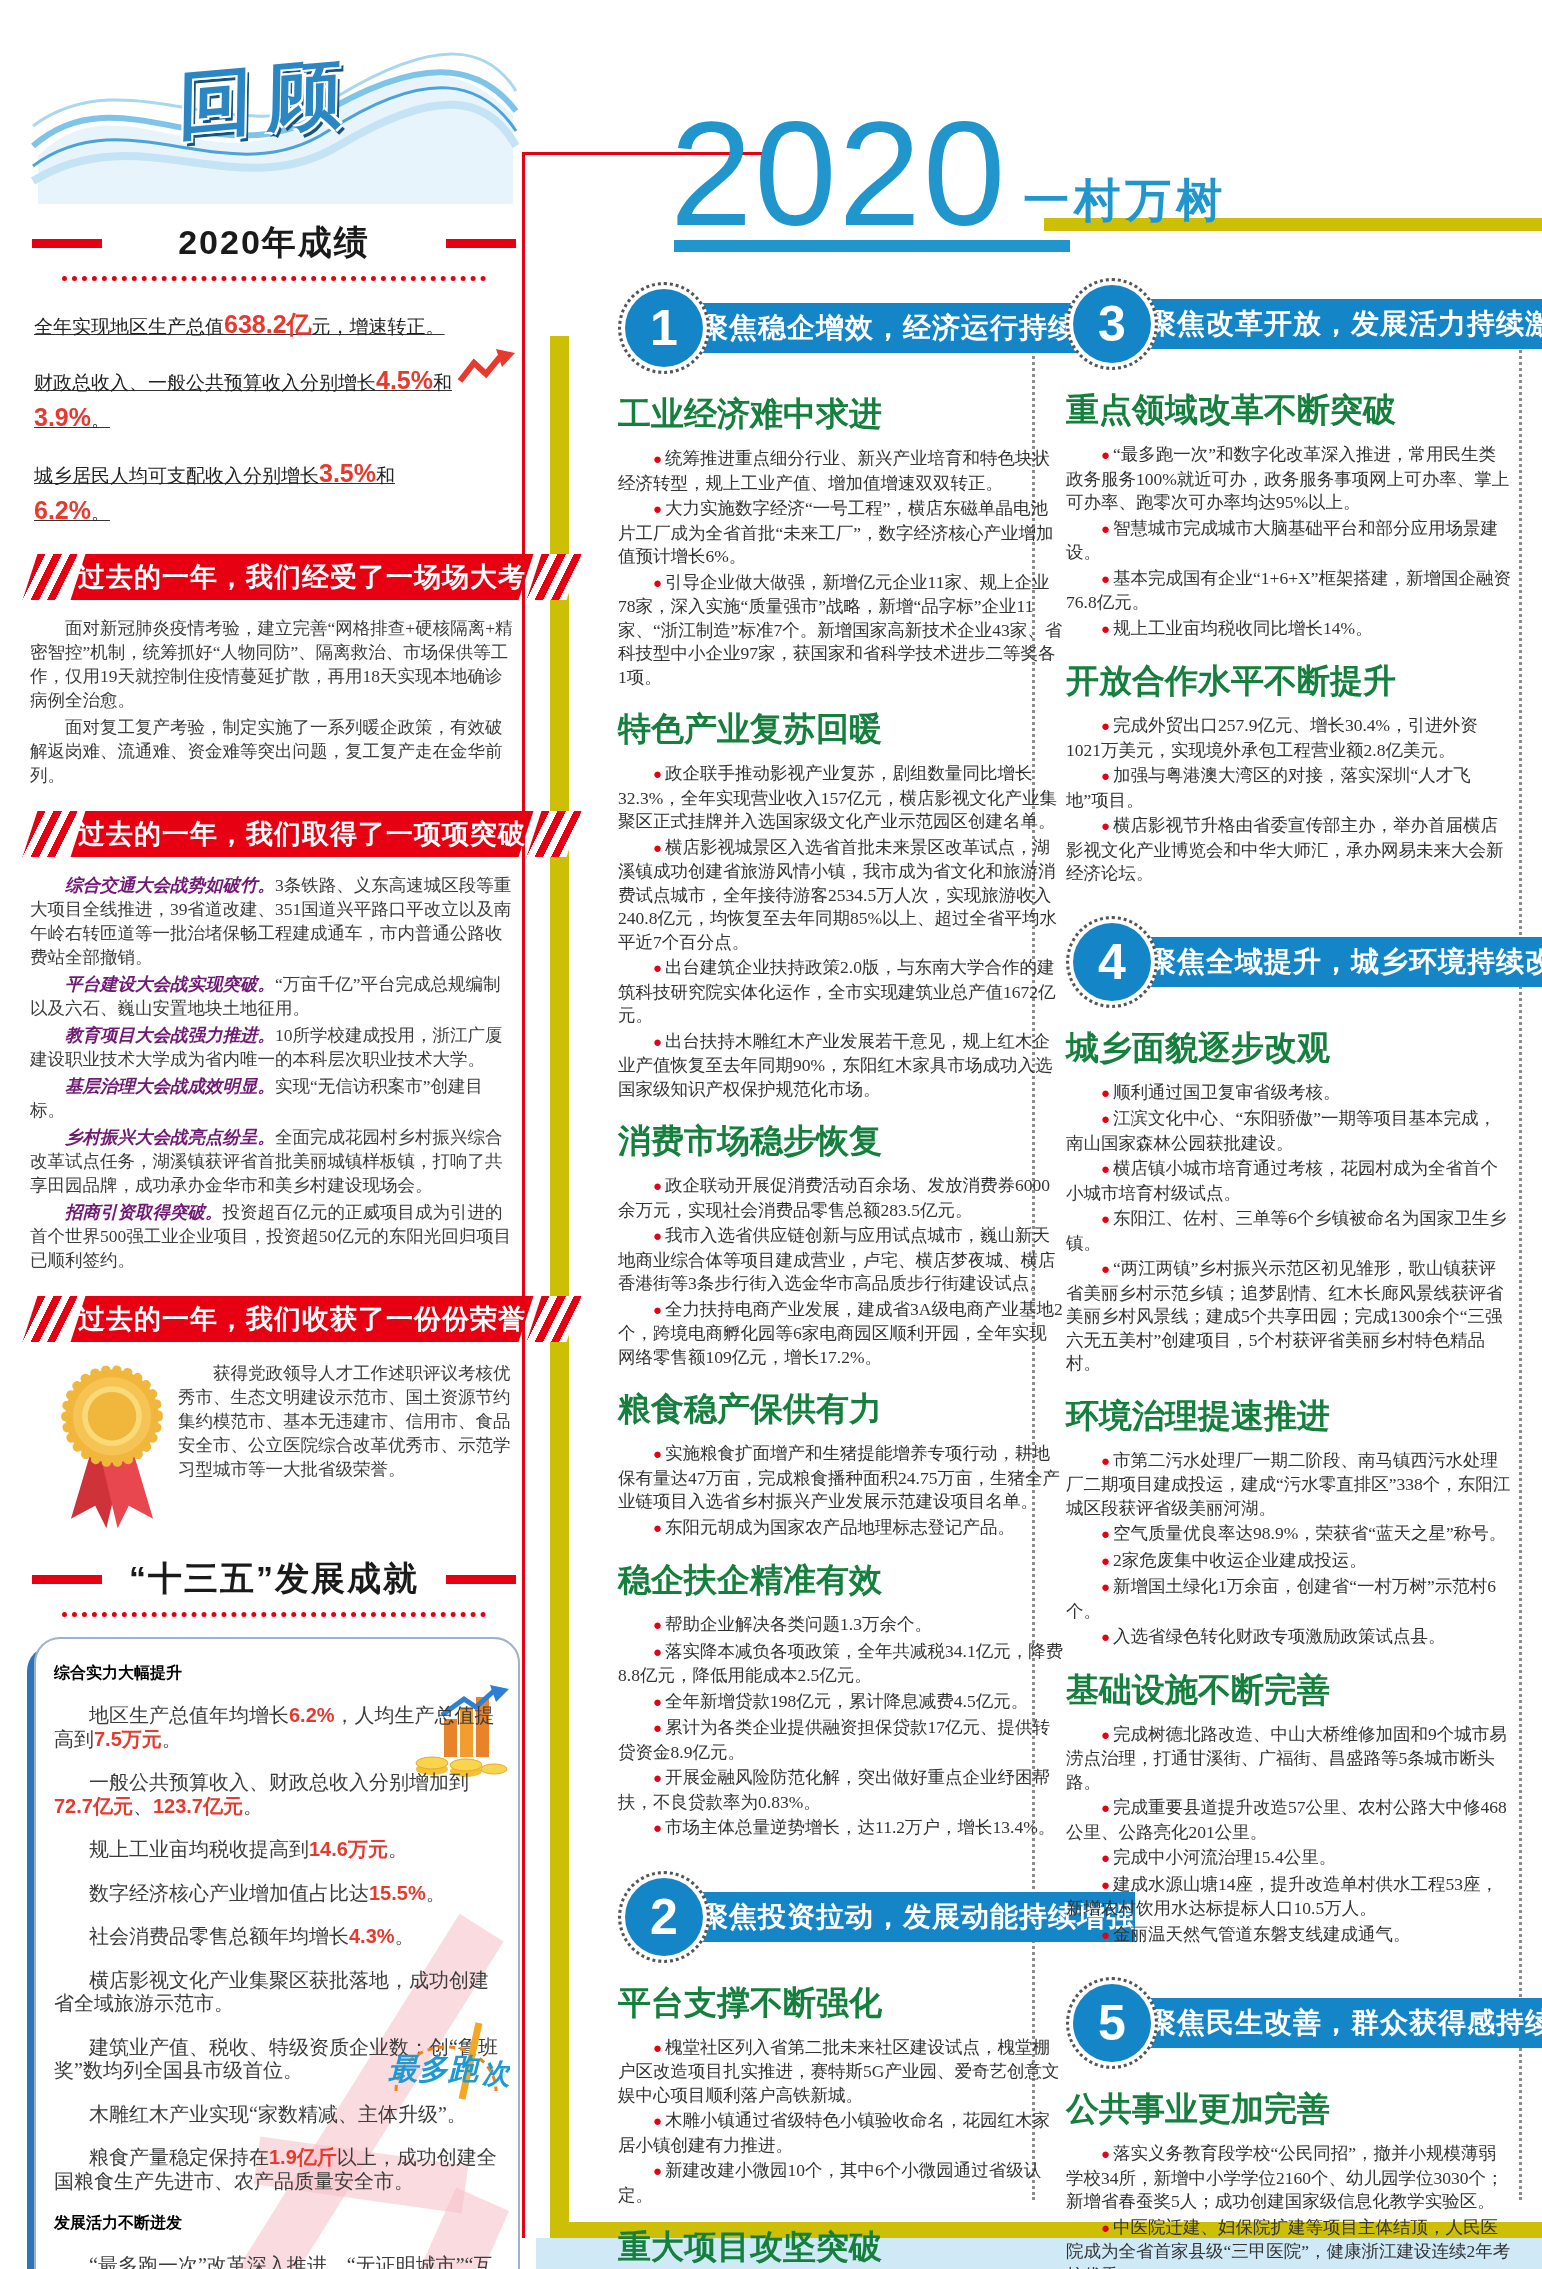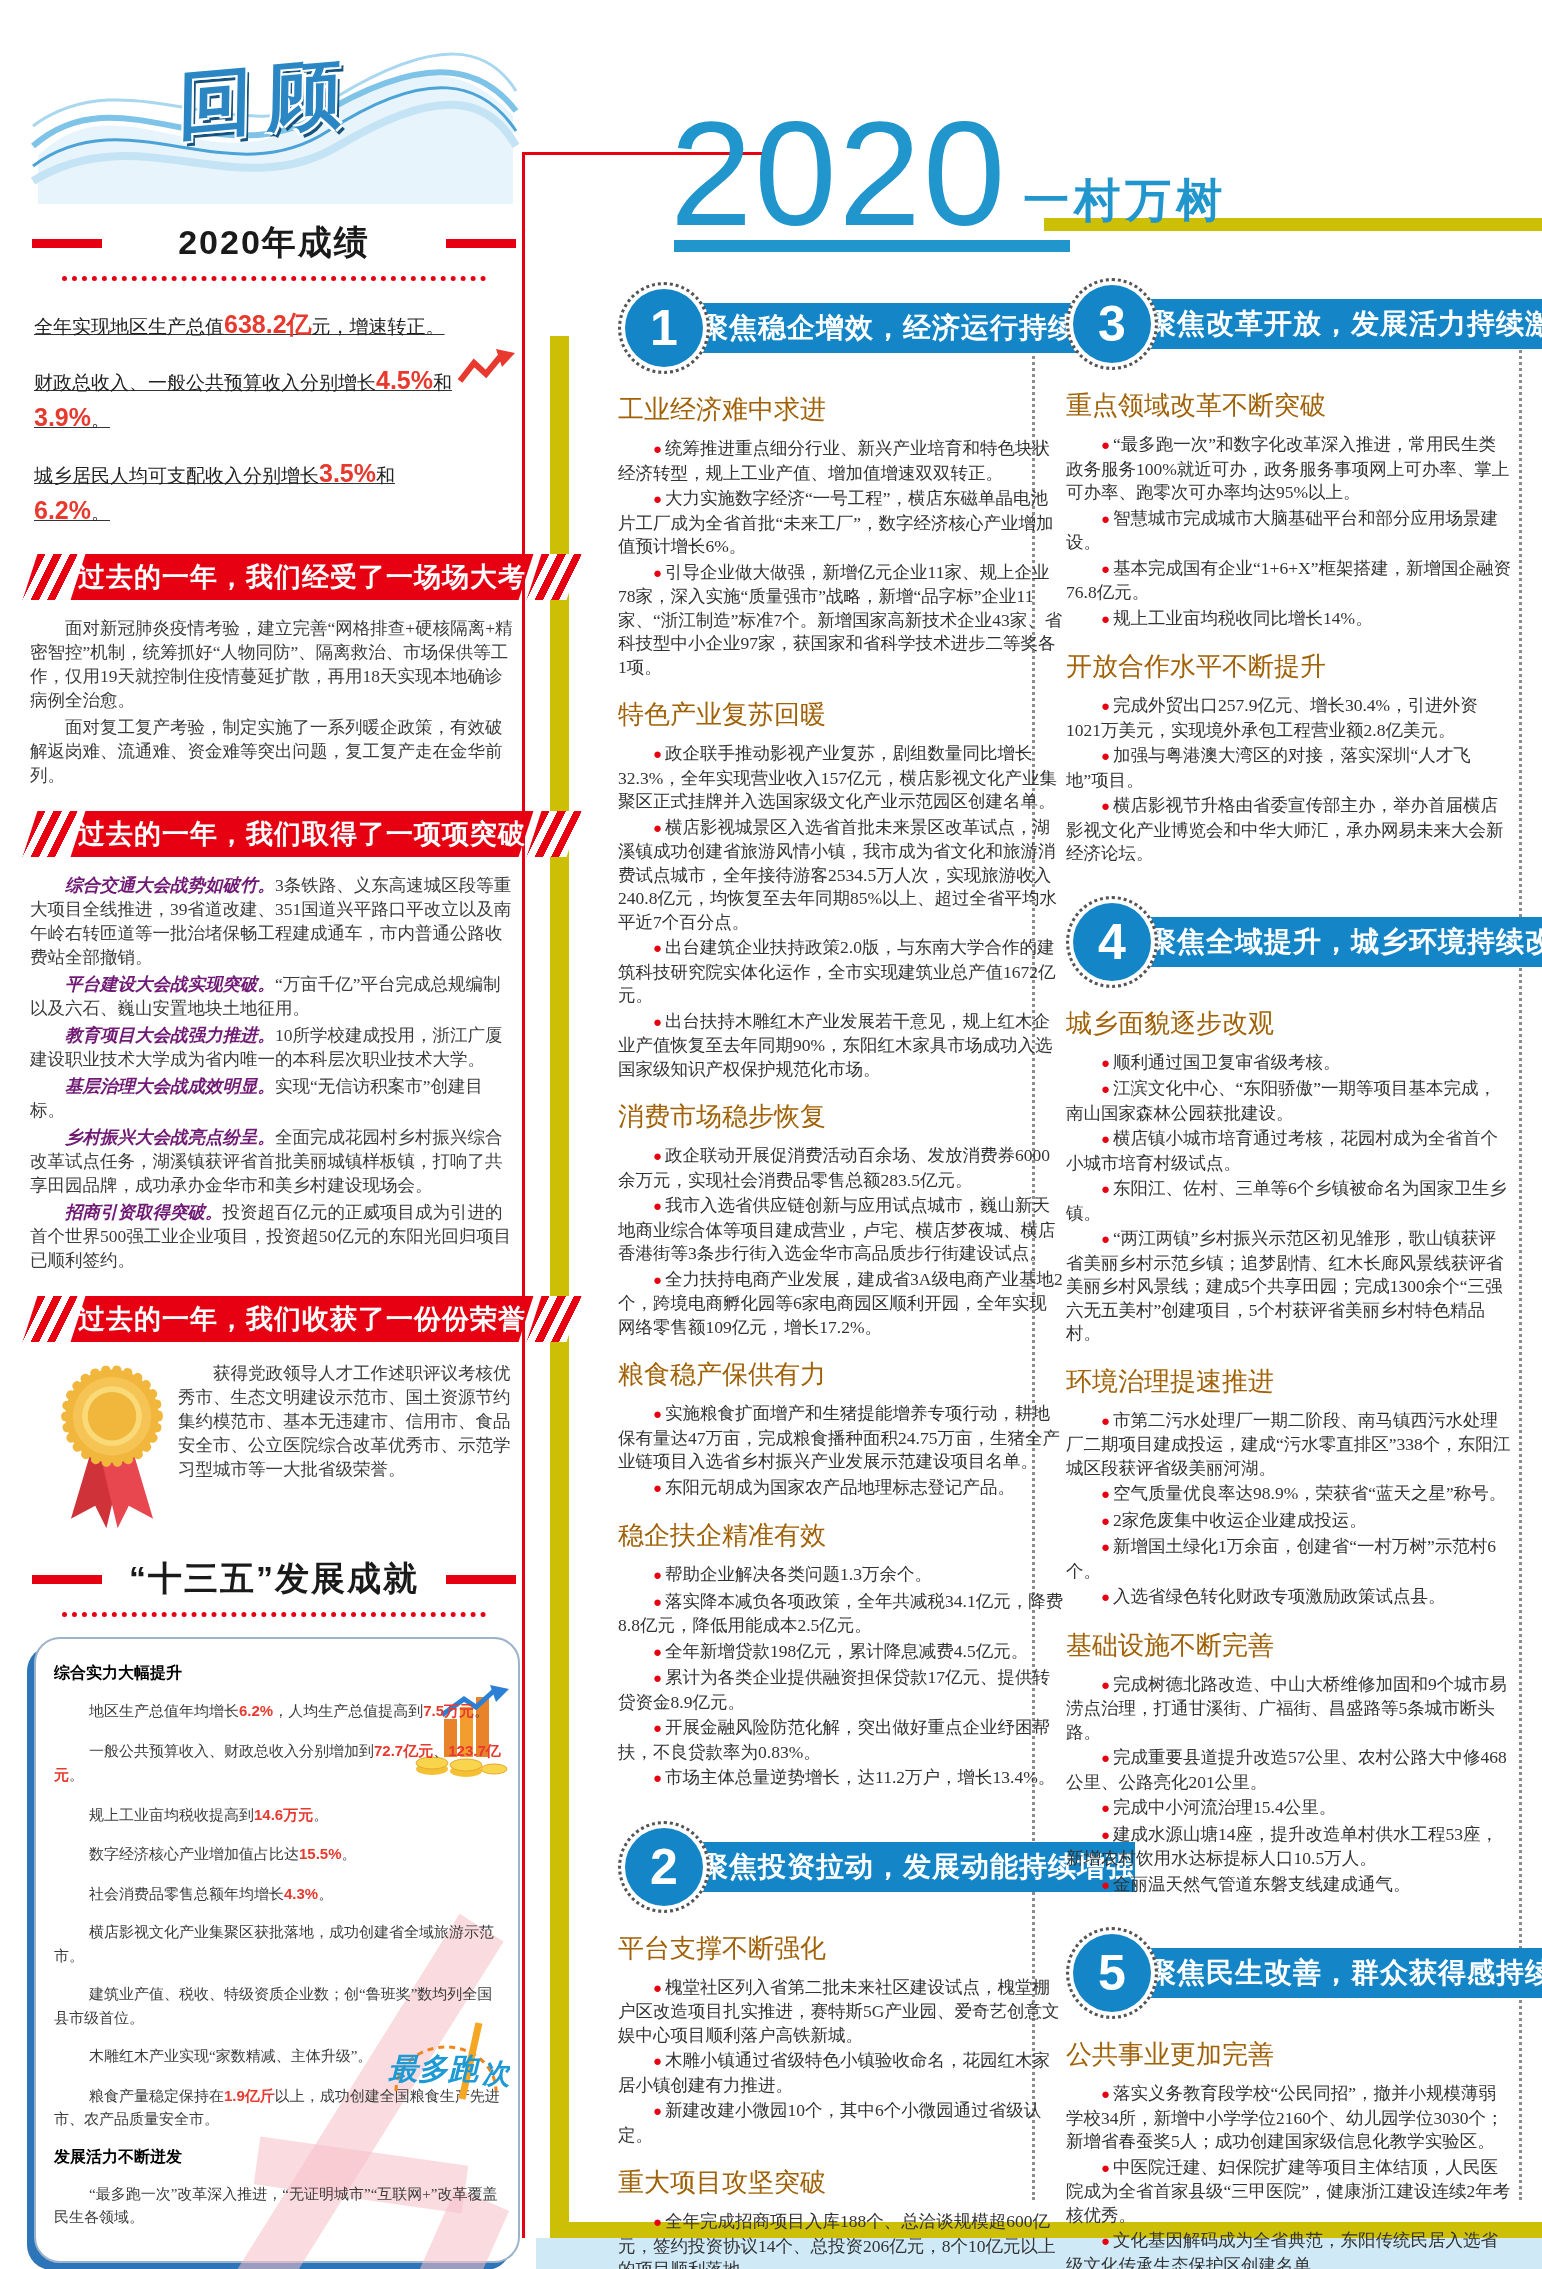--- a/index.html
+++ b/index.html
@@ -45,38 +45,38 @@
   .para .hl{color:#701a75;font-weight:bold;font-family:"Liberation Sans",sans-serif;font-style:italic;}
   #honor-block{overflow:hidden;}
   #honor-block .medal{float:left;margin:0 10px 0 28px;}
   .plan-box{position:relative;border:2px solid #9db3cb;border-radius:26px;margin:20px 0 0 6px;
             padding:10px 14px 16px 18px;background:#fff;box-shadow:-8px 8px 0 -1px #2e74b8;}
   .plan-box .deco{position:absolute;background:#f6bfc7;opacity:.55;z-index:0;}
   #deco1{width:52px;height:640px;left:250px;top:240px;transform:rotate(32deg);}
   #deco2{width:210px;height:48px;left:220px;top:512px;transform:rotate(8deg);}
   #deco3{width:58px;height:470px;left:322px;top:540px;transform:rotate(24deg);}
   .box-head{position:relative;z-index:1;font-size:16px;font-weight:bold;color:#000000;margin:14px 0 8px;}
-  .box-line{position:relative;z-index:1;font-size:15px;line-height:23.5px;color:#3c3c3c;
+  .box-line{position:relative;z-index:1;font-size:20px;line-height:23.5px;color:#3c3c3c;
             text-indent:35px;font-family:"Liberation Serif",serif;}
   .box-line .hl{color:#e8392e;font-weight:bold;font-family:"Liberation Sans",sans-serif;}
   .box-icon{position:absolute;z-index:1;right:8px;}
   
   .mid-title{display:flex;align-items:flex-end;padding-left:52px;}
   .year{font-size:148px;line-height:1;color:#2196cc;letter-spacing:2px;font-weight:400;}
   .work{font-size:46px;font-weight:bold;color:#2196cc;margin:0 0 16px 16px;letter-spacing:5px;white-space:nowrap;}
   .title-underline{height:12px;background:#2196cc;width:396px;margin:-8px 0 0 56px;}
   .sec-head{display:flex;align-items:center;margin:30px 0 6px;}
   .num-ring{flex:0 0 auto;width:92px;height:92px;box-sizing:border-box;border:3px dotted #555;
             border-radius:50%;padding:4px;background:#fff;margin-right:-10px;position:relative;z-index:2;}
   .num-circle{width:100%;height:100%;background:#1486c8;border-radius:50%;color:#fff;
               font-size:50px;font-weight:bold;display:flex;align-items:center;justify-content:center;}
   .sec-bar{flex:1;background:#1486c8;color:#fff;height:50px;display:flex;align-items:center;
            justify-content:center;font-size:28px;font-weight:bold;letter-spacing:1px;
            font-family:"Liberation Serif",serif;white-space:nowrap;}
-  .group-head{font-size:26px;font-weight:normal;color:#a16207;margin:18px 0 10px;}
+  .group-head{font-size:33px;font-weight:bold;color:#15803d;margin:18px 0 10px;}
   .bullet{font-size:17.5px;line-height:23.5px;color:#333;text-indent:35px;margin:2px 0;
           font-family:"Liberation Serif",serif;}
   .bullet .dot{color:#e60012;font-size:15px;margin-right:3px;}
 </style>
 </head>
 <body>
 
 <div id="page">
 
   <div class="abs" id="red-bracket-v"></div>

